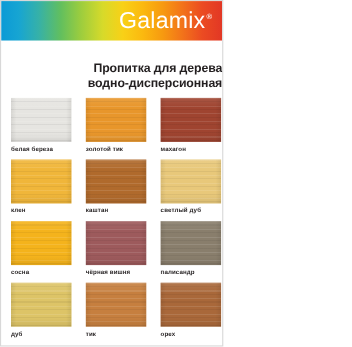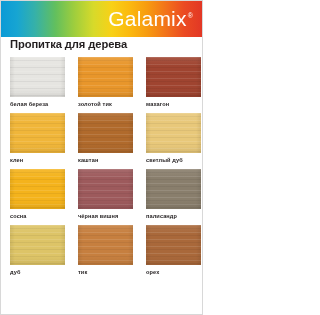--- a/index.html
+++ b/index.html
@@ -63,21 +63,22 @@
     white-space: nowrap;
   }
   .logo-tm {
     font-size: 7px;
     vertical-align: super;
     margin-left: 1px;
   }
 
   
   .title-block {
-    padding: 0 0 6px 9px;
+    padding: 18px 0 6px 9px;
+    text-align: right;
   }
   .title-line {
     color: #231f20;
     font-size: 11.2px;
     font-weight: 700;
     line-height: 14px;
     letter-spacing: -0.1px;
     white-space: nowrap;
   }
 
@@ -143,20 +144,21 @@
 
 <div class="page">
 
   <div class="header">
     <div class="header-gradient"></div>
     <div class="logo"><span>Galamix</span><span class="logo-tm">®</span></div>
   </div>
 
   <div class="title-block">
     <div class="title-line">Пропитка для дерева</div>
+    <div class="title-line">водно-дисперсионная</div>
   </div>
 
   <div class="swatch-grid">
 
     <div class="swatch-cell">
       <div class="swatch-chip" style="background-color: rgb(230, 229, 225);"></div>
       <div class="swatch-label">белая береза</div>
     </div>
 
     <div class="swatch-cell">

